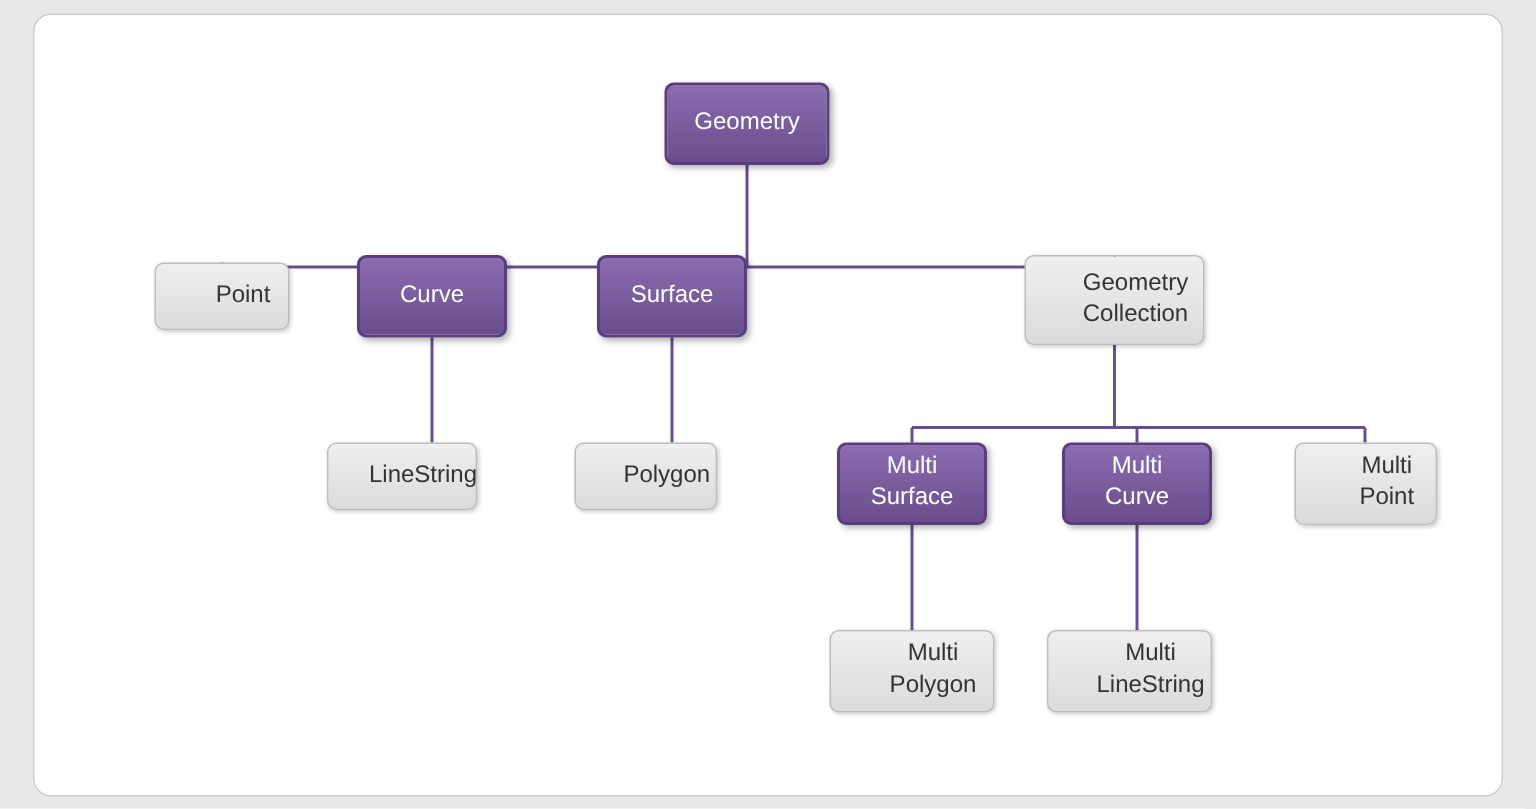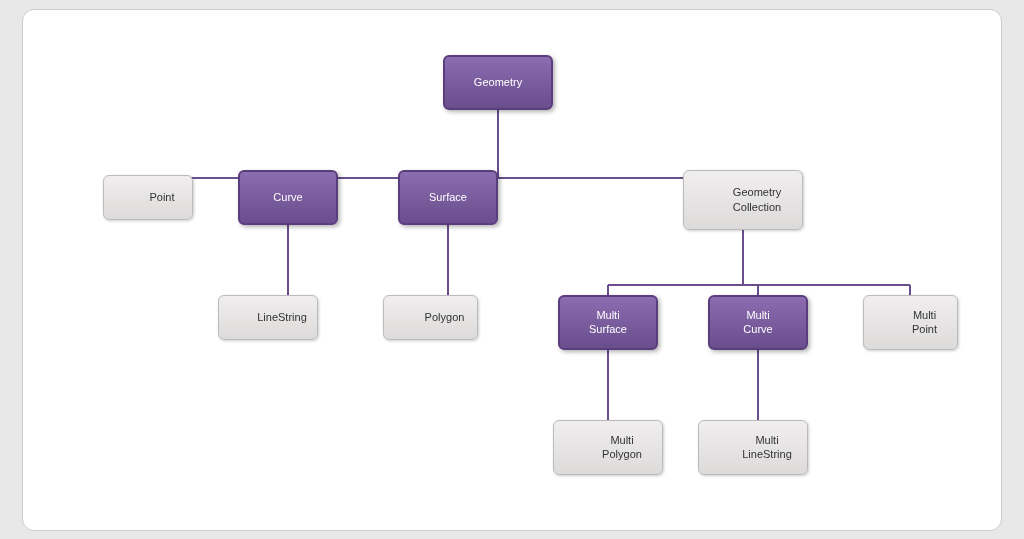--- a/index.html
+++ b/index.html
@@ -29,21 +29,21 @@
       height: 480px;
     }
 
     
     .node {
       position: absolute;
       display: flex;
       align-items: center;
       justify-content: center;
       text-align: center;
-      font-size: 11px;
+      font-size: 16px;
       font-weight: 500;
       border-radius: 6px;
       padding: 4px 8px;
       line-height: 1.3;
     }
 
     .node-purple {
       background: linear-gradient(180deg, #8b6db0 0%, #6a4d8c 100%);
       color: white;
       border: 2px solid #5a3d7c;

